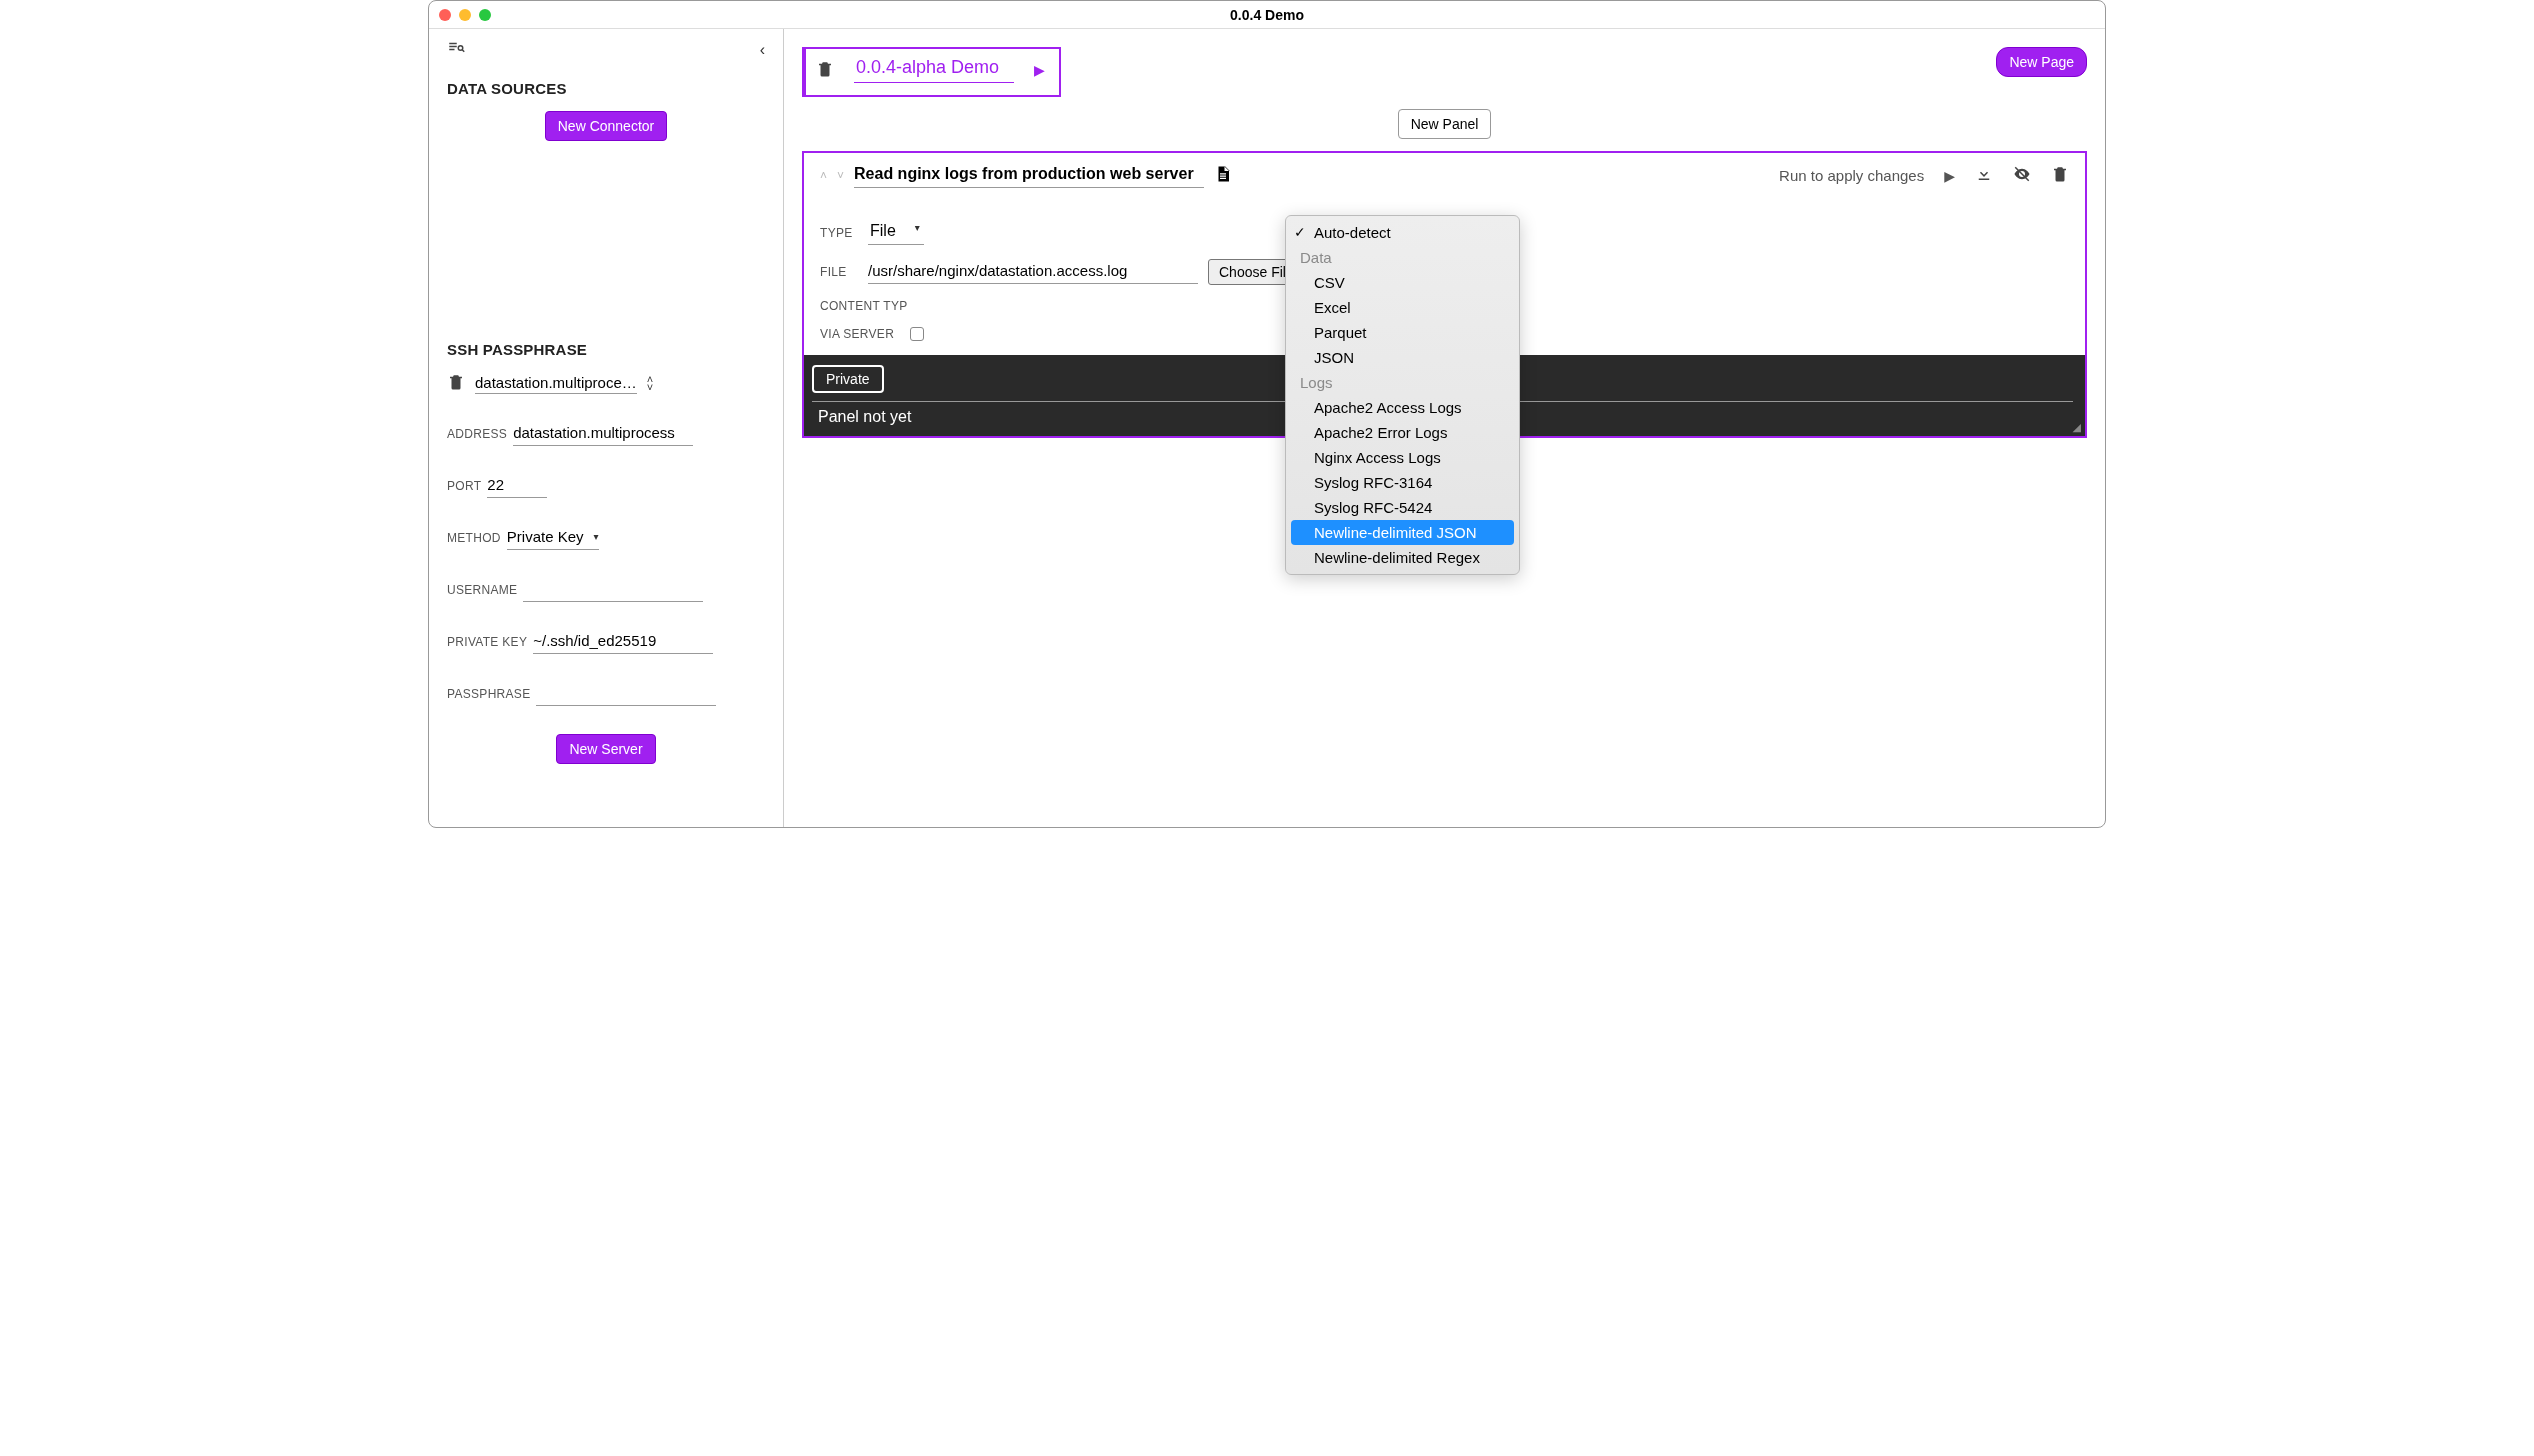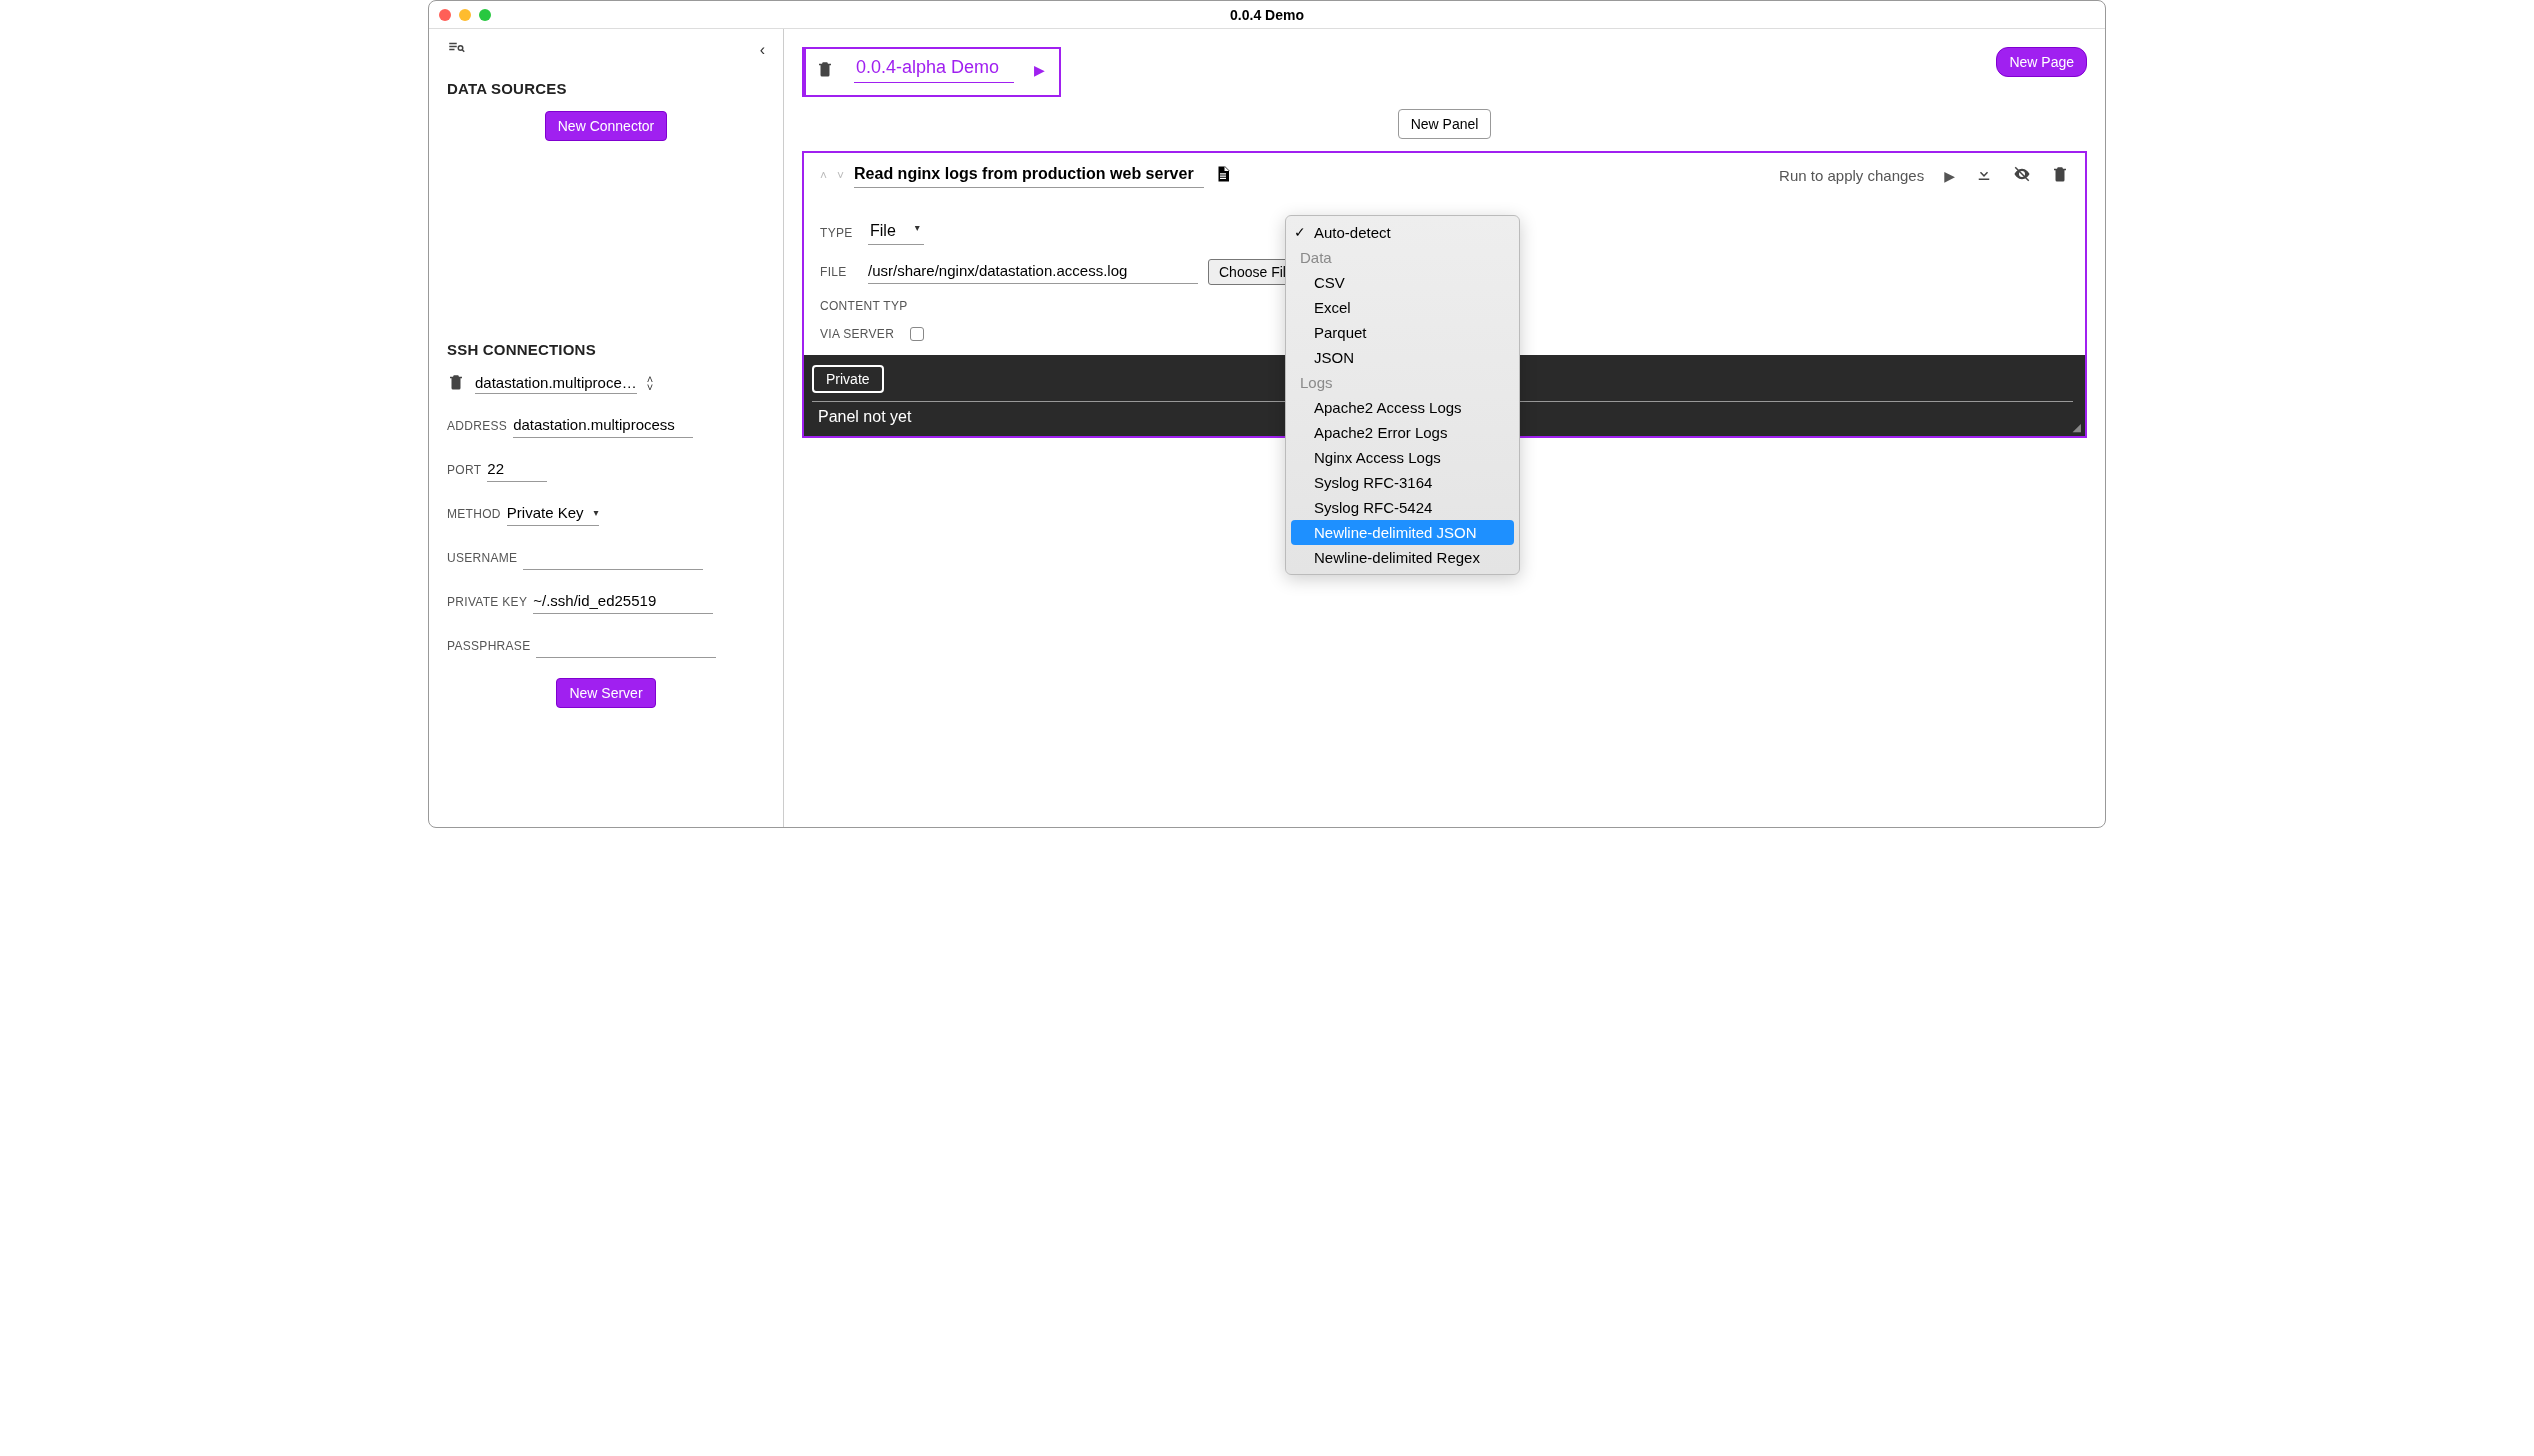--- a/index.html
+++ b/index.html
@@ -18,21 +18,21 @@
 .sidebar-top { display: flex; justify-content: space-between; align-items: center; margin-bottom: 20px; }
 
 .section-title { font-weight: 700; font-size: 15px; color: #222; margin-bottom: 14px; letter-spacing: 0.2px; }
 .btn-purple { background: #a020f0; color: #fff; border: 1px solid #8000d0; border-radius: 4px; padding: 6px 12px; font-size: 14px; cursor: pointer; }
 .centered { text-align: center; }
 
 .ssh-block { margin-top: 200px; }
 .ssh-head { display: flex; align-items: center; gap: 10px; margin-bottom: 8px; }
 .ssh-name { border-bottom: 1px solid #999; padding: 2px 0; font-size: 15px; white-space: nowrap; overflow: hidden; text-overflow: ellipsis; max-width: 170px; }
 
-.field-row { display: flex; align-items: center; gap: 6px; margin: 20px 0; }
+.field-row { display: flex; align-items: center; gap: 6px; margin: 28px 0; }
 .field-label { font-size: 12px; color: #555; letter-spacing: 0.3px; }
 .field-input { border: none; border-bottom: 1px solid #999; font-size: 15px; padding: 2px 0 4px 0; background: transparent; min-width: 0; }
 .field-input.wide { width: 180px; }
 .field-input.narrow { width: 60px; }
 .select-caret { font-size: 10px; color: #333; margin-left: 4px; }
 
 .main { flex: 1; padding: 18px 18px 0 18px; position: relative; overflow: hidden; }
 .main-top { display: flex; align-items: flex-start; justify-content: space-between; }
 .tab-box { border: 2px solid #a020f0; border-left-width: 4px; padding: 8px 14px 12px 10px; display: inline-flex; align-items: center; gap: 20px; }
 .tab-title { color: #a020f0; border: none; border-bottom: 1px solid #a020f0; font-size: 18px; padding: 0 2px 4px 2px; background: transparent; width: 160px; }
@@ -104,21 +104,21 @@
         </span>
         <span style="font-size:16px;color:#333;">‹</span>
       </div>
 
       <div class="section-title">DATA SOURCES</div>
       <div class="centered">
         <button class="btn-purple">New Connector</button>
       </div>
 
       <div class="ssh-block">
-        <div class="section-title">SSH CONNECTIONS</div>
+        <div class="section-title">SSH PASSPHRASE</div>
 
         <div class="ssh-head">
           <span>
             <svg class="svg-icon" viewBox="0 0 24 24">
                 <path d="M6 7h12v13a2 2 0 0 1-2 2H8a2 2 0 0 1-2-2V7zm3-4h6l1 2h4v2H4V5h4l1-2z"></path>
               </svg>
           </span>
           <span class="ssh-name">datastation.multiproce…</span>
           <span style="font-size:11px;line-height:8px;color:#333;">˄<br>˅</span>
         </div>

